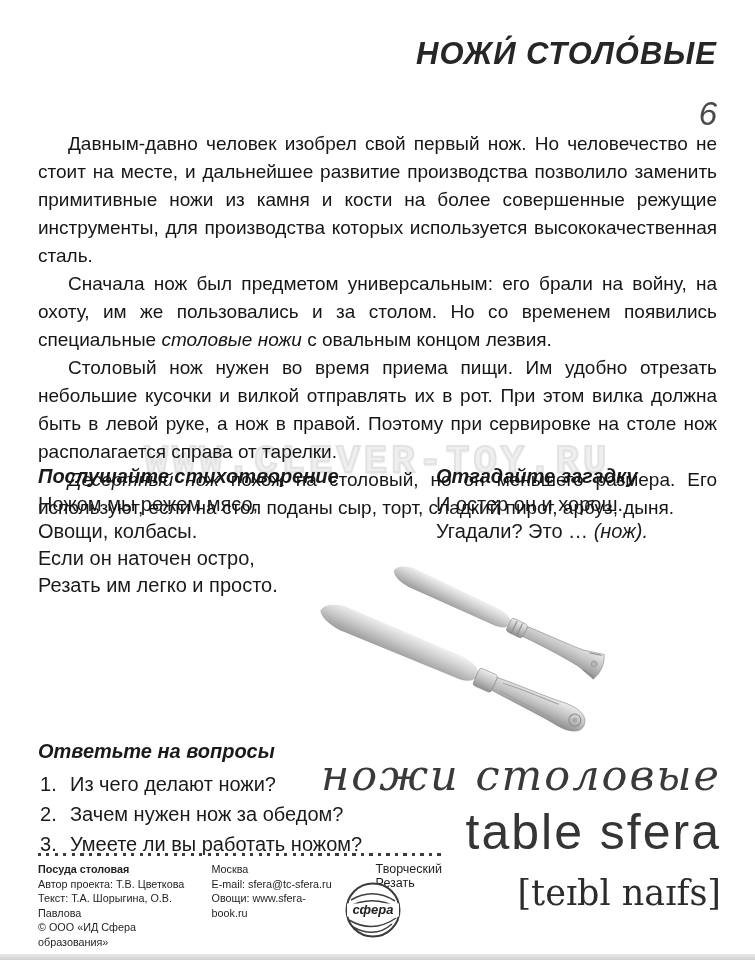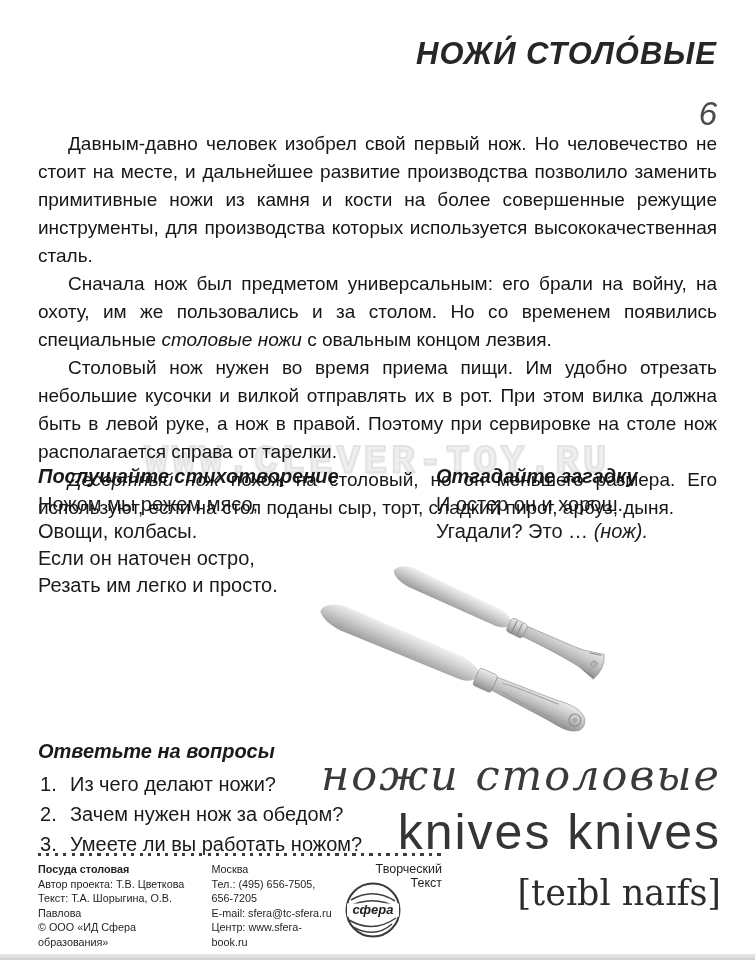--- a/index.html
+++ b/index.html
@@ -57,21 +57,21 @@
 
   
   .footer { position:absolute; left:38px; top:853px; width:404px; z-index:2; }
   .footer-dots { height:3px; background:repeating-linear-gradient(90deg,#3c3c3c 0 3px,transparent 3px 8.5px); margin-bottom:6px; }
   .footer-cols { display:flex; gap:10px; }
   .fcol { font-size:10.8px; line-height:14.5px; color:#1f1f1f; }
   .fcol-1 { width:172px; }
   .fcol-2 { width:128px; }
   .fcol-logo { width:104px; position:relative; height:80px; }
   .f-bold { font-weight:bold; }
-  .logo-text { position:absolute; top:0; right:0; text-align:right; font-size:12.5px; line-height:14px; color:#1d1d1d; }
+  .logo-text { position:absolute; top:0; right:0; text-align:left; font-size:12.5px; line-height:14px; color:#1d1d1d; }
   .logo-globe { position:absolute; left:0; top:18px; }
 
   .scan-edge-bottom { position:absolute; left:0; right:0; bottom:0; height:6px;
     background:linear-gradient(#e9e9e9,#cfcfcf); z-index:3; }
 </style>
 </head>
 <body>
 
 <div class="page">
 
@@ -144,43 +144,42 @@
     <p class="sec-head">Ответьте на вопросы</p>
     <ol>
       <li><span>Из чего делают ножи?</span></li>
       <li><span>Зачем нужен нож за обедом?</span></li>
       <li><span>Умеете ли вы работать ножом?</span></li>
     </ol>
   </div>
 
   <div class="translation">
     <div class="cursive">ножи столовые</div>
-    <div class="english">knives knives</div>
+    <div class="english">table sfera</div>
     <div class="phonetic">[teɪbl naɪfs]</div>
   </div>
 
   <div class="footer">
     <div class="footer-dots"></div>
     <div class="footer-cols">
       <div class="fcol fcol-1">
         <div class="f-bold">Посуда столовая</div>
         <div>Автор проекта: Т.В. Цветкова</div>
         <div>Текст: Т.А. Шорыгина, О.В. Павлова</div>
         <div>© ООО «ИД Сфера образования»</div>
       </div>
       <div class="fcol fcol-2">
         <div>Москва</div>
-        <div>Тел.: (495) 656-7505, 656-7205</div>
         <div>E-mail: sfera@tc-sfera.ru</div>
-        <div>Центр: www.sfera-book.ru</div>
+        <div>Овощи: www.sfera-book.ru</div>
       </div>
       <div class="fcol fcol-logo">
         <div class="logo-text">
           <div>Творческий</div>
-          <div>Текст</div>
+          <div>Резать</div>
         </div>
         <svg class="logo-globe" width="60" height="60" viewBox="0 0 60 60">
           <circle cx="30" cy="30" r="26.5" fill="#fff" stroke="#3a3a3a" stroke-width="2"></circle>
           <path d="M8,20 Q30,7 52,21" fill="none" stroke="#3f3f3f" stroke-width="1.5"></path>
           <path d="M5,27 Q30,14 55,28" fill="none" stroke="#3f3f3f" stroke-width="1.5"></path>
           <path d="M6,40 Q30,54 53,38" fill="none" stroke="#3f3f3f" stroke-width="1.5"></path>
           <path d="M10,47 Q32,59 49,44" fill="none" stroke="#3f3f3f" stroke-width="1.5"></path>
           <rect x="4" y="23.5" width="52" height="13" fill="#ffffff"></rect>
           <text x="30" y="34" text-anchor="middle" font-family="Liberation Sans, sans-serif" font-size="13" font-weight="bold" font-style="italic" fill="#222">сфера</text>
         </svg>

